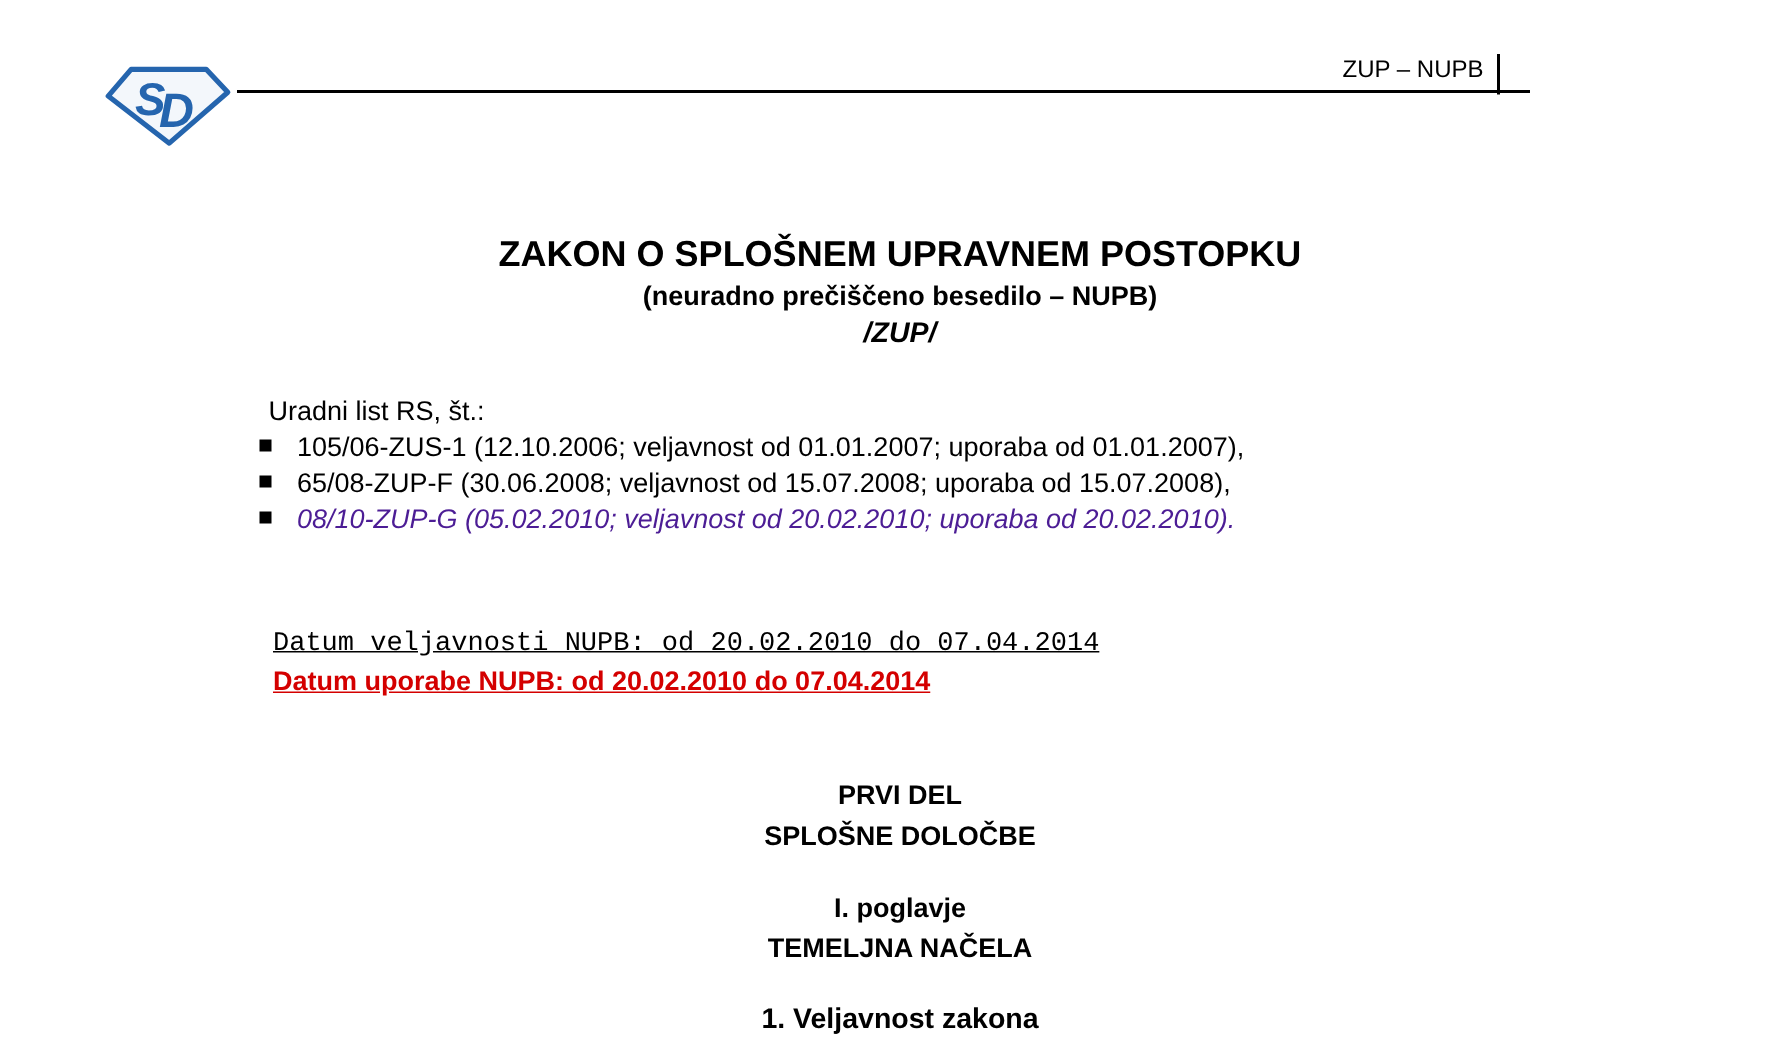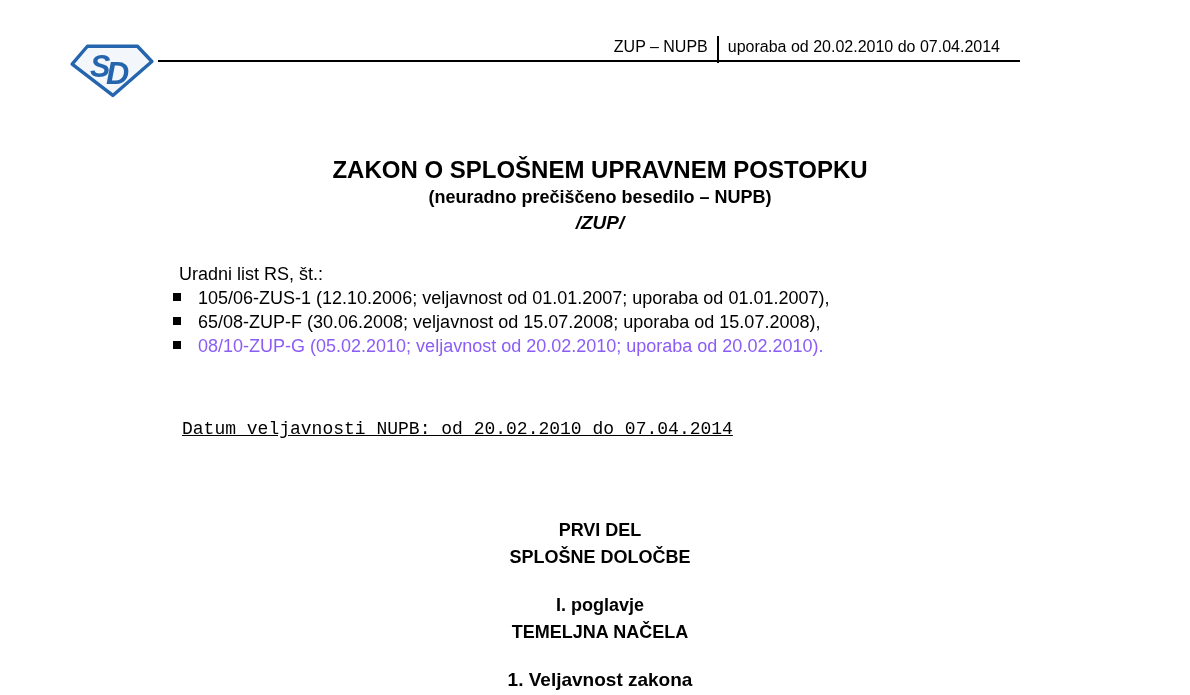--- a/index.html
+++ b/index.html
@@ -28,21 +28,21 @@
   .title-abbr{font-size:19px;font-weight:bold;font-style:italic;line-height:26px;}
   
   .gazette{position:absolute;left:166px;top:262px;font-size:18px;line-height:24px;}
   .gazette-intro{margin-left:13px;}
   .gazette-list{margin:0;padding:0;list-style:none;}
   .gazette-item{position:relative;padding-left:25px;margin-left:7px;}
   .bullet{
     position:absolute;left:0;top:7px;width:8px;height:8px;background:#000;
     display:inline-block;
   }
-  .red-text{color:#8b5cf6;}
+  .red-text{color:#4c1d95;font-style:italic;}
   
   .validity{position:absolute;left:182px;top:417px;font-size:18px;line-height:25px;}
   .validity-line1{text-decoration:underline;font-family:Liberation Mono, monospace;}
   .validity-line2{text-decoration:underline;font-weight:bold;color:#d40000;}
   
   .section{position:absolute;left:0;width:1200px;text-align:center;font-weight:bold;font-size:18px;line-height:27px;}
   .section-part{top:517px;}
   .section-chapter{top:592px;}
   .article-heading{
     position:absolute;left:0;top:668px;width:1200px;text-align:center;
@@ -56,21 +56,20 @@
 
   <svg class="logo" viewBox="0 0 100 66" xmlns="http://www.w3.org/2000/svg">
     <path d="M3,26 L21,5 L80,5 L97,23 L51,63 Z" fill="#f3f7fb" stroke="#2565ae" stroke-width="4" stroke-linejoin="round"></path>
     <text x="24" y="41" font-size="36" font-weight="bold" font-style="italic" font-family="Liberation Sans, sans-serif" fill="#2565ae">S</text>
     <text x="43" y="50" font-size="38" font-weight="bold" font-style="italic" font-family="Liberation Sans, sans-serif" fill="#2565ae">D</text>
   </svg>
 
   <div class="header-text">
     <span>ZUP – NUPB</span>
     <span class="header-sep"></span>
-    <span>uporaba od 20.02.2010 do 07.04.2014</span>
   </div>
   <div class="header-rule"></div>
 
   <div class="title-block">
     <div class="title-main">ZAKON O SPLOŠNEM UPRAVNEM POSTOPKU</div>
     <div class="title-sub">(neuradno prečiščeno besedilo – NUPB)</div>
     <div class="title-abbr">/ZUP/</div>
   </div>
 
   <div class="gazette">
@@ -86,20 +85,21 @@
       </li>
       <li class="gazette-item">
         <span class="bullet"></span>
         <span class="red-text">08/10-ZUP-G (05.02.2010; veljavnost od 20.02.2010; uporaba od 20.02.2010).</span>
       </li>
     </ul>
   </div>
 
   <div class="validity">
     <div class="validity-line1">Datum veljavnosti NUPB: od 20.02.2010 do 07.04.2014</div>
+    <div class="validity-line2">Datum uporabe NUPB: od 20.02.2010 do 07.04.2014</div>
   </div>
 
   <div class="section section-part">
     <div>PRVI DEL</div>
     <div>SPLOŠNE DOLOČBE</div>
   </div>
 
   <div class="section section-chapter">
     <div>I. poglavje</div>
     <div>TEMELJNA NAČELA</div>

